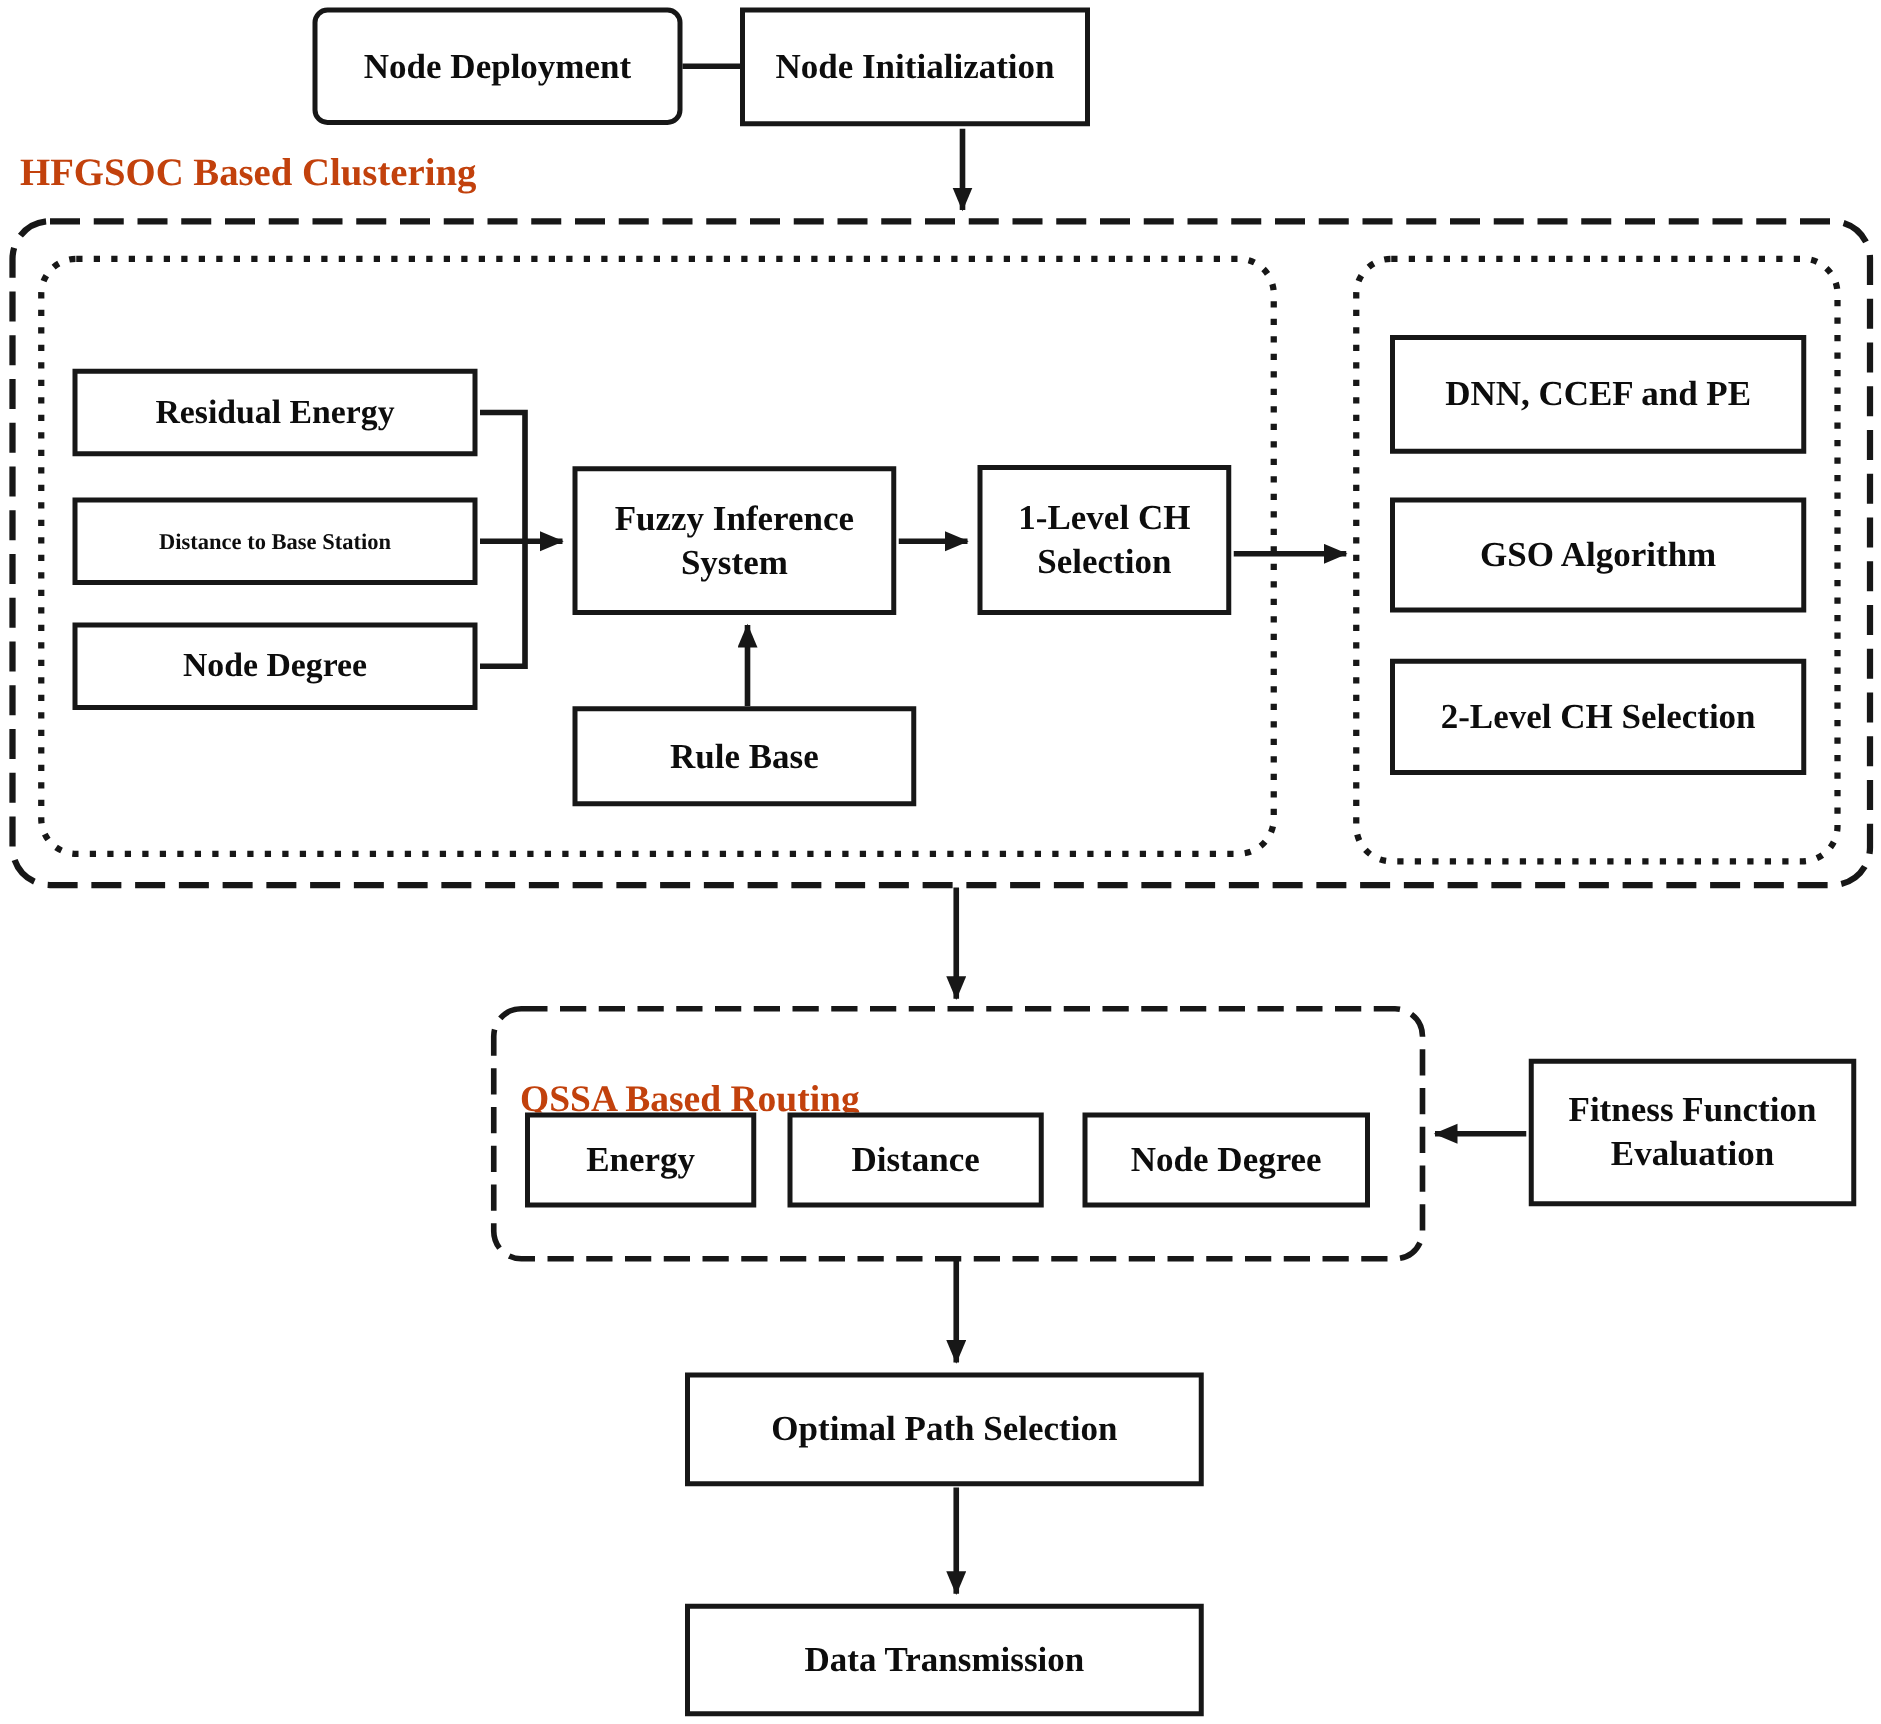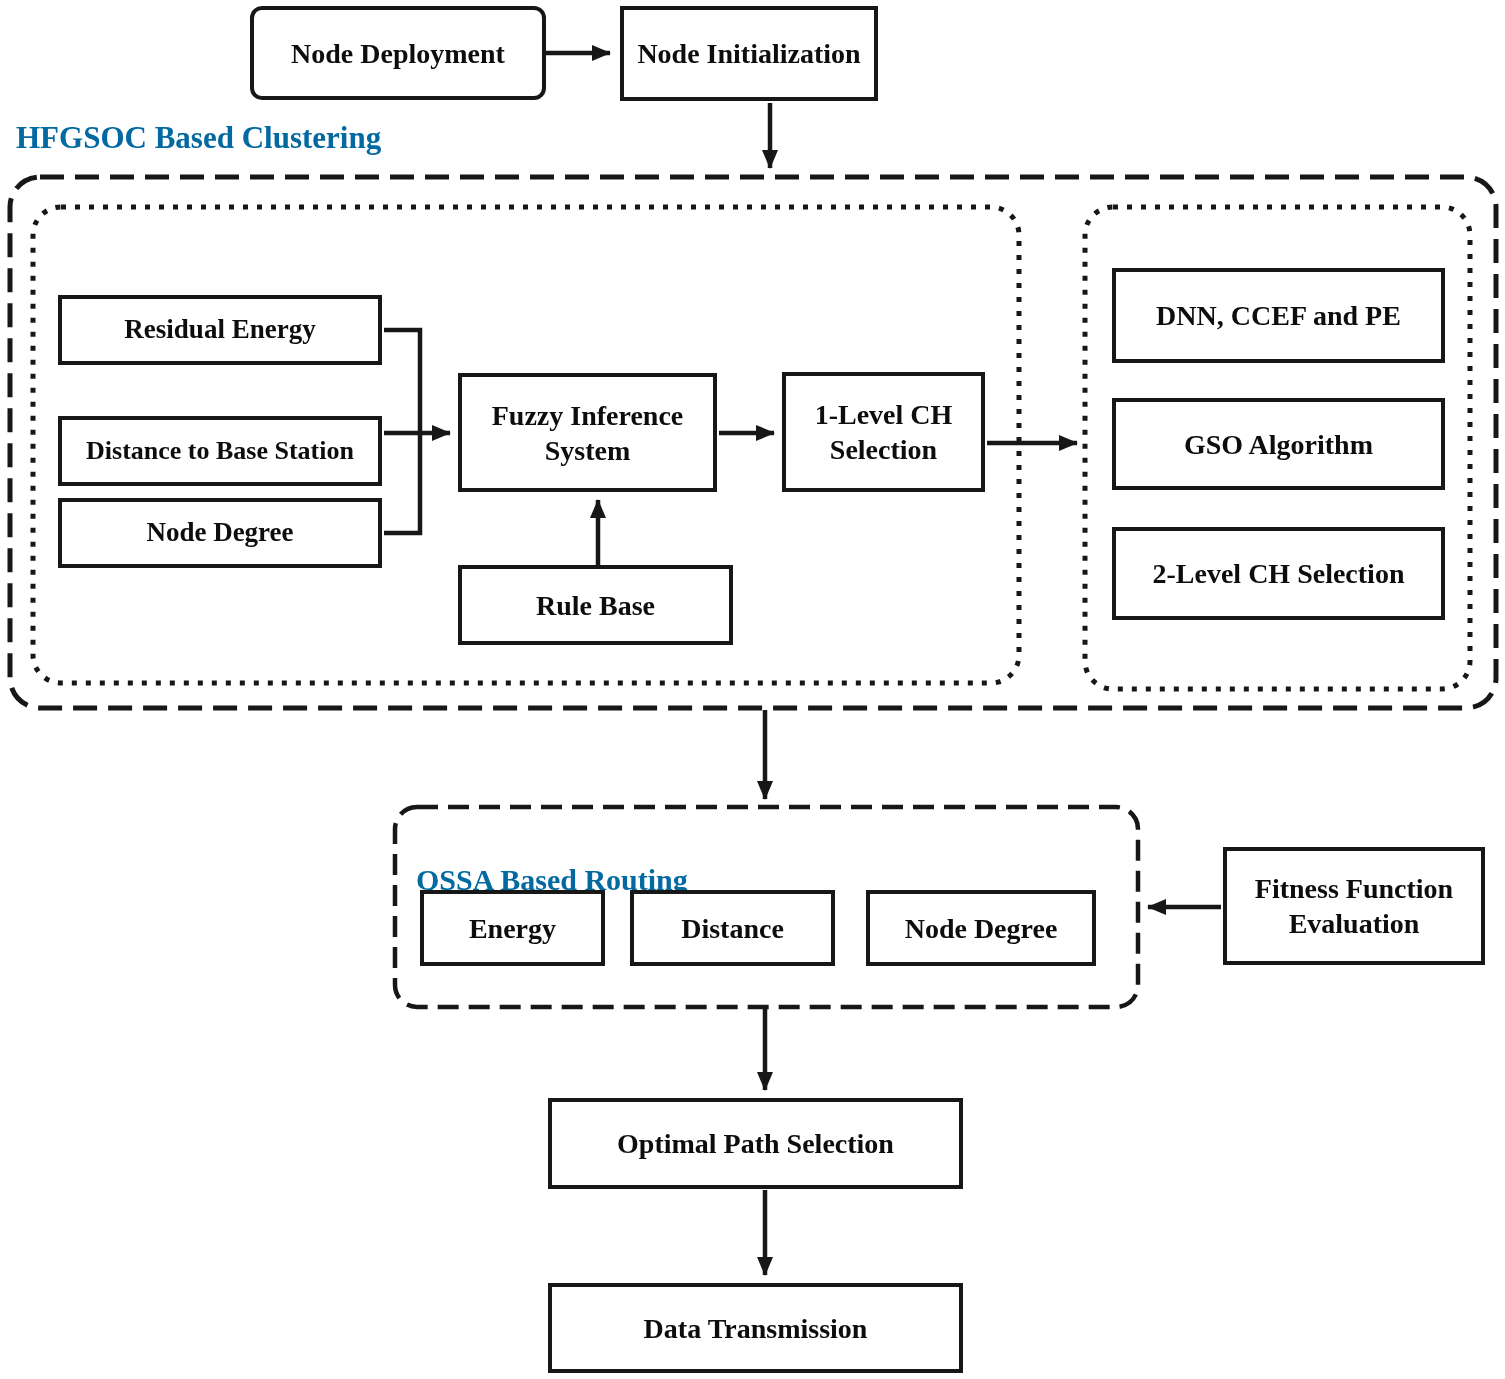--- a/index.html
+++ b/index.html
@@ -26,26 +26,26 @@
     text-align: center;
     background: #ffffff;
     border: 4px solid #171717;
     color: #0d0d0d;
     font-weight: bold;
     font-size: 28px;
     line-height: 1.25;
     padding: 2px 6px;
   }
   .node.nowrap { white-space: nowrap; }
-  .node.f26 { font-size: 26px; margin-top: 18px; }
+  .node.f26 { font-size: 18px; }
   .node.f27 { font-size: 27px; }
   .section-label {
     position: absolute;
     z-index: 2;
-    color: #0369a1;
+    color: #c2410c;
     font-weight: bold;
     font-size: 31px;
     white-space: nowrap;
   }
 </style>
 </head>
 <body>
 
 <div class="canvas">
 
@@ -74,21 +74,21 @@
     <path d="M765,710 V799" fill="none" stroke="#171717" stroke-width="4.5" marker-end="url(#ah)"></path>
     <path d="M1221,907 H1148" fill="none" stroke="#171717" stroke-width="4.5" marker-end="url(#ah)"></path>
     <path d="M765,1007 V1090" fill="none" stroke="#171717" stroke-width="4.5" marker-end="url(#ah)"></path>
     <path d="M765,1190 V1275" fill="none" stroke="#171717" stroke-width="4.5" marker-end="url(#ah)"></path>
   </svg>
 
   <div class="section-label" style="left:16px; top:120px;">HFGSOC Based Clustering</div>
   <div class="section-label" style="left:416px; top:863px; font-size:30px;">QSSA Based Routing</div>
 
   <div class="node" style="left:250px; top:6px; width:296px; height:94px;border-radius:12px;">Node Deployment</div>
-  <div class="node" style="left:620px; top:6px; width:258px; height:95px;">Node Initialization</div>
+  <div class="node" style="left:592px; top:6px; width:280px; height:95px;">Node Initialization</div>
 
   <div class="node nowrap f27" style="left:58px; top:295px; width:324px; height:70px;">Residual Energy</div>
   <div class="node nowrap f26" style="left:58px; top:398px; width:324px; height:70px;">Distance to Base Station</div>
   <div class="node nowrap f27" style="left:58px; top:498px; width:324px; height:70px;">Node Degree</div>
 
   <div class="node" style="left:458px; top:565px; width:275px; height:80px;">Rule Base</div>
   <div class="node" style="left:458px; top:373px; width:259px; height:119px;">Fuzzy Inference System</div>
   <div class="node" style="left:782px; top:372px; width:203px; height:120px;">1-Level CH Selection</div>
 
   <div class="node" style="left:1112px; top:268px; width:333px; height:95px;">DNN, CCEF and PE</div>

